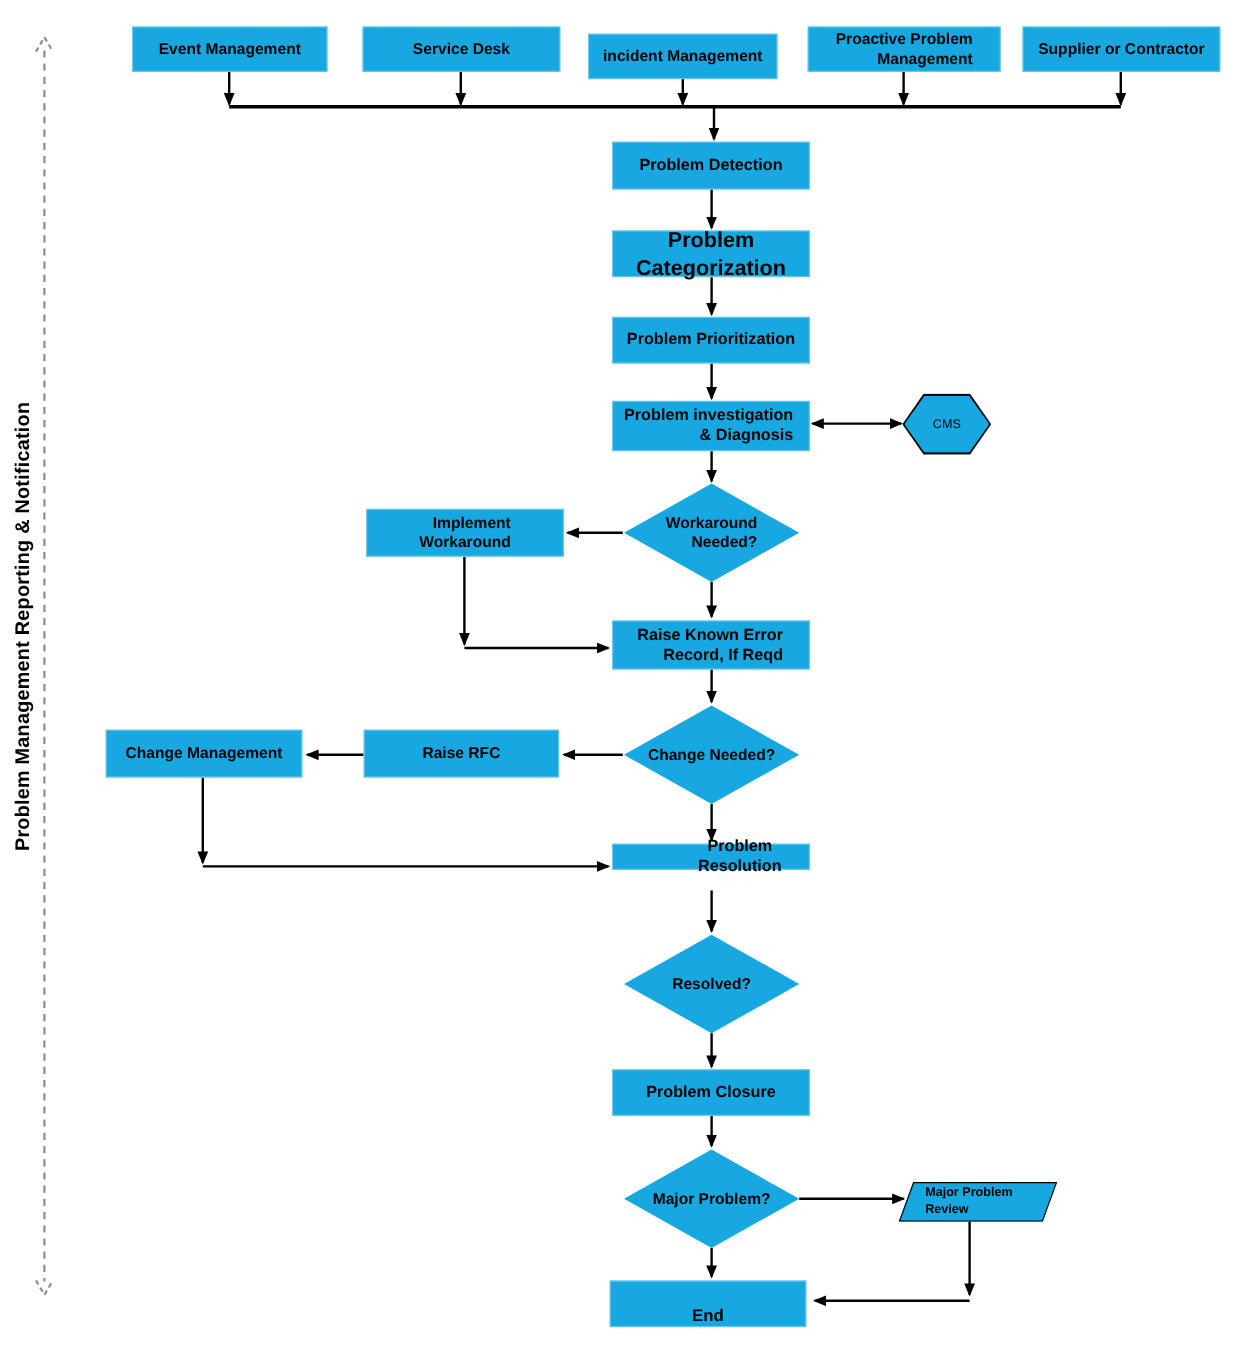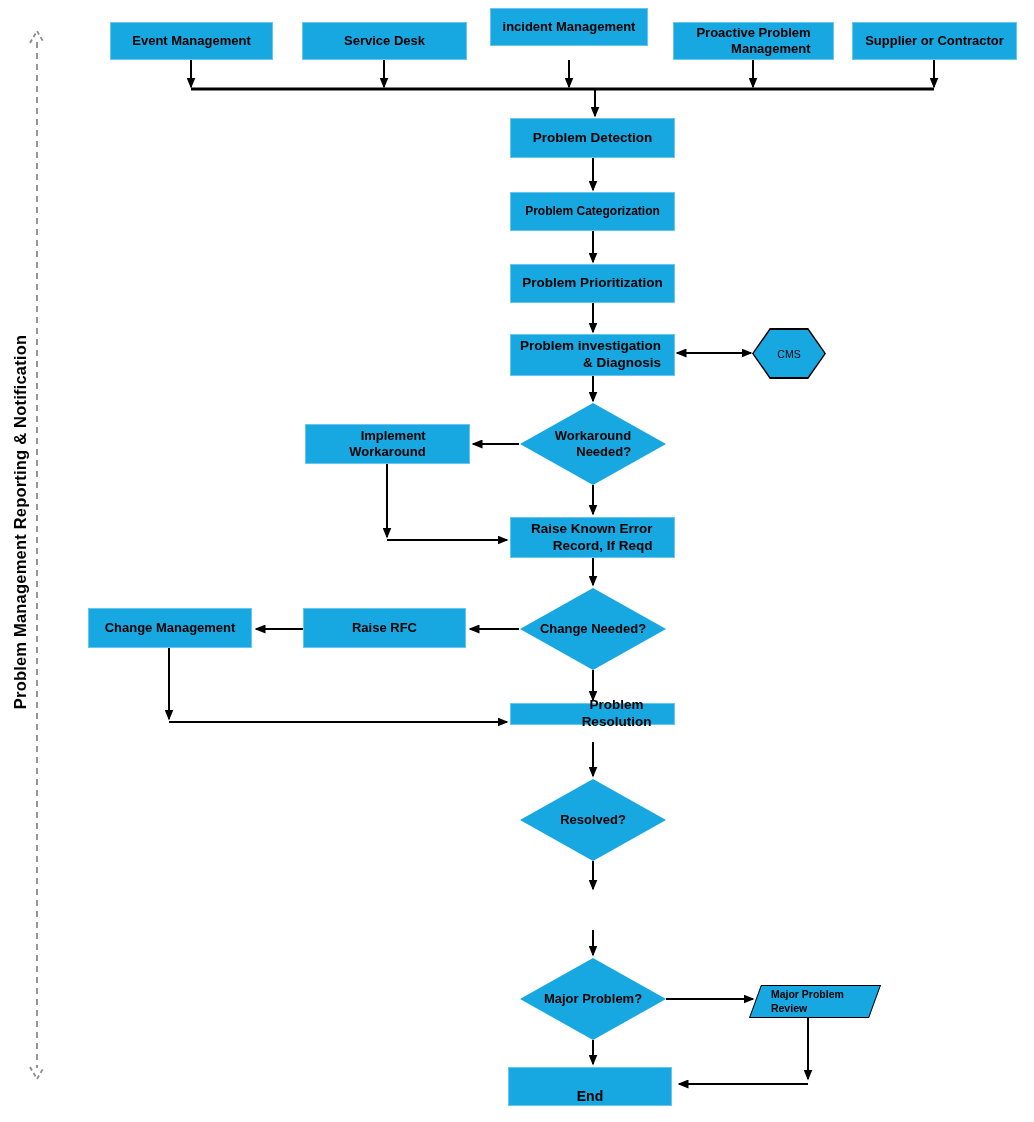--- a/index.html
+++ b/index.html
@@ -91,35 +91,35 @@
   </svg>
 
   <div class="side-label">Problem Management Reporting &amp; Notification</div>
 
   <div class="node rect" style="left:110px;top:22px;width:163px;height:38px;">
     <span class="lbl">Event Management</span>
   </div>
   <div class="node rect" style="left:302px;top:22px;width:165px;height:38px;">
     <span class="lbl">Service Desk</span>
   </div>
-  <div class="node rect" style="left:490px;top:8px;width:158px;height:38px;">
+  <div class="node rect" style="left:490px;top:28px;width:158px;height:38px;">
     <span class="lbl">incident Management</span>
   </div>
   <div class="node rect" style="left:673px;top:22px;width:161px;height:38px;">
     <span class="lbl tl">Proactive Problem
 Management</span>
   </div>
   <div class="node rect" style="left:852px;top:22px;width:165px;height:38px;text-align:right;">
     <span class="lbl">Supplier or Contractor</span>
   </div>
 
   <div class="node rect col" style="top:118px;height:40px;font-size:13.5px;">
     <span class="lbl">Problem Detection</span>
   </div>
-  <div class="node rect col" style="top:192px;height:39px;font-size:12px;">
+  <div class="node rect col" style="top:192px;height:39px;font-size:18px;">
     <span class="lbl">Problem Categorization</span>
   </div>
   <div class="node rect col" style="top:264px;height:39px;font-size:13.5px;">
     <span class="lbl">Problem Prioritization</span>
   </div>
   <div class="node rect col" style="top:334px;height:42px;justify-content:flex-start;padding-left:9px;font-size:13.5px;">
     <span class="lbl tl">Problem investigation
 &amp; Diagnosis</span>
   </div>
 
@@ -156,20 +156,23 @@
   </div>
 
   <div class="node rect col" style="top:703px;height:22px;font-size:13.5px;padding-left:48px;">
     <span class="lbl">Problem Resolution</span>
   </div>
 
   <div class="node diamond" style="left:520px;top:779px;width:146px;height:82px;">
     <span class="lbl">Resolved?</span>
   </div>
 
+  <div class="node rect col" style="top:891px;height:39px;font-size:13.5px;">
+    <span class="lbl">Problem Closure</span>
+  </div>
 
   <div class="node diamond" style="left:520px;top:958px;width:146px;height:82px;">
     <span class="lbl">Major Problem?</span>
   </div>
 
   <div class="para" style="left:755px;top:985px;width:120px;height:33px;">
     <span class="lbl">Major Problem
 Review</span>
   </div>
 

